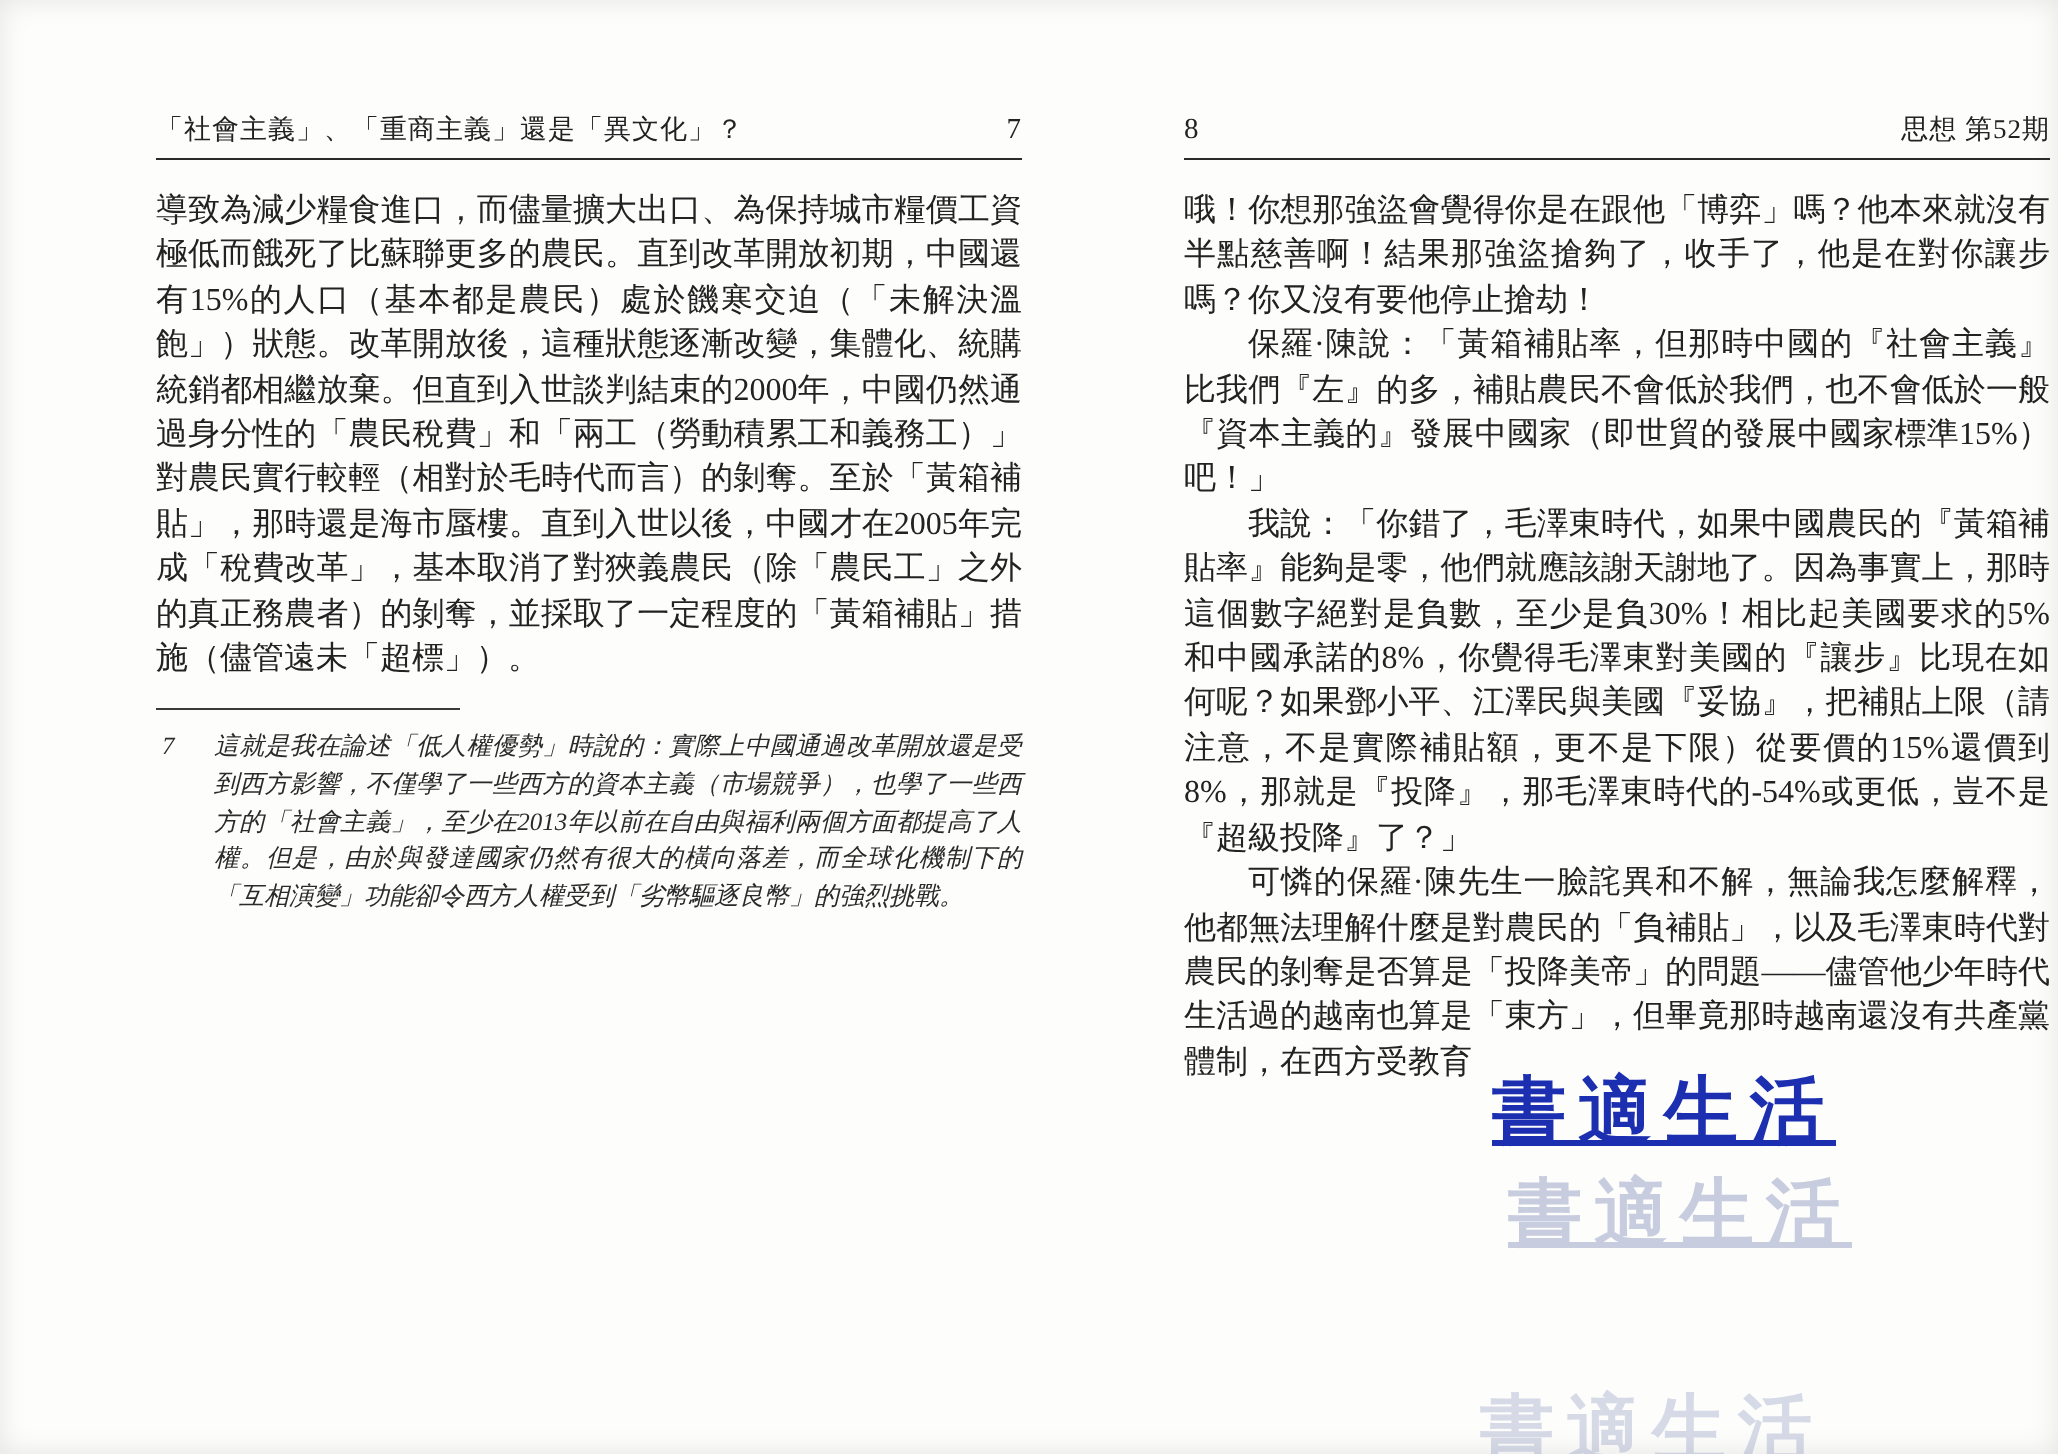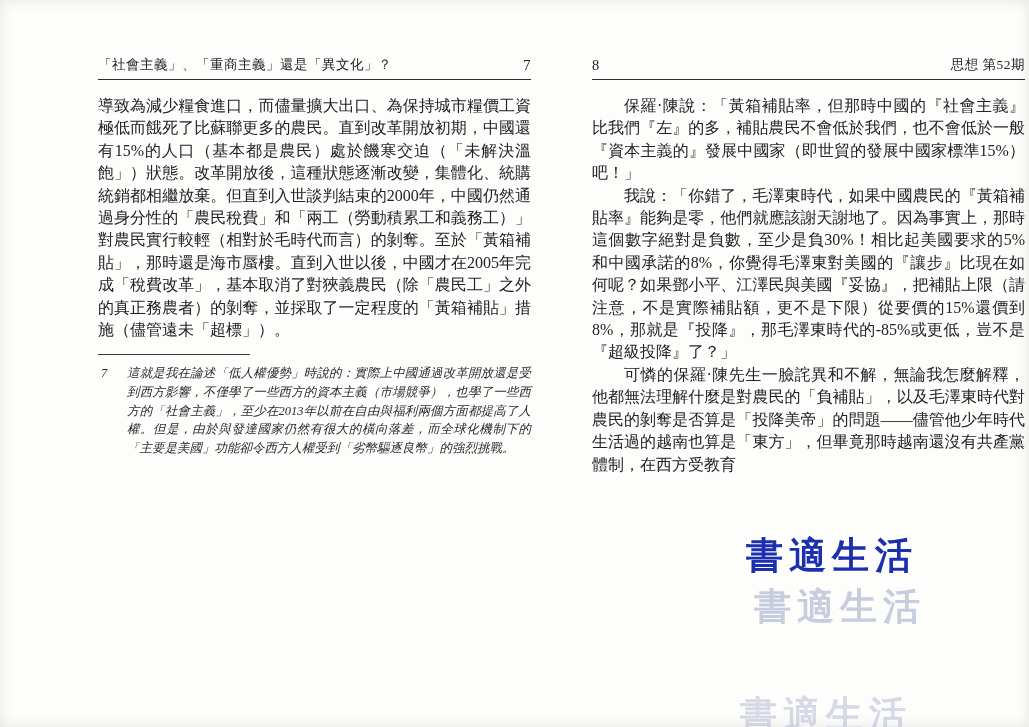--- a/index.html
+++ b/index.html
@@ -4,21 +4,21 @@
 <style>
   html,body { margin:0; padding:0; background:#ddd; }
   .canvas {
     position:relative; width:1029px; height:727px;
     background:#fdfdfc; overflow:hidden;
     font-family:"Liberation Serif","DejaVu Serif",serif;
     color:#222;
     box-shadow: inset 0 0 14px rgba(0,0,0,0.10);
   }
   .page { position:absolute; top:56px; width:433px; }
-  .page-left  { left:78px;margin-left:20px;  }
+  .page-left  { left:78px;  }
   .page-right { left:592px; }
   .page-header {
     display:flex; justify-content:space-between; align-items:flex-end;
     border-bottom:1.5px solid #2b2b2b; padding-bottom:5px;
     font-size:13.5px; letter-spacing:0.5px; color:#222;
   }
   .page-header .pgnum { font-size:14.5px; }
   .page-body {
     margin-top:15px; font-size:16px; line-height:22.4px;
     text-align:justify; text-justify:inter-ideograph;
@@ -31,20 +31,21 @@
     display:flex; font-size:12.5px; line-height:18.6px;
     font-style:italic; text-align:justify; color:#2a2a2a;
   }
   .fn-marker { flex:none; width:26px; padding-left:3px; }
   .fn-text { flex:1; }
   .watermark {
     position:absolute; white-space:nowrap; font-weight:bold;
     font-size:37px; letter-spacing:6px;
     font-family:"Liberation Serif","DejaVu Serif",serif;
     pointer-events:none;
+    text-decoration:underline;
   }
   .wm-main  { left:746px; top:531px; }
   .wm-ghost { left:754px; top:582px; opacity:0.42; }
   .wm-foot  { left:740px; top:690px; opacity:0.30; }
 </style>
 </head>
 <body>
 
 <div class="canvas">
 
@@ -52,32 +53,33 @@
     <div class="page-header">
       <span>「社會主義」、「重商主義」還是「異文化」？</span>
       <span class="pgnum">7</span>
     </div>
     <div class="page-body">
       <p>導致為減少糧食進口，而儘量擴大出口、為保持城市糧價工資極低而餓死了比蘇聯更多的農民。直到改革開放初期，中國還有15%的人口（基本都是農民）處於饑寒交迫（「未解決溫飽」）狀態。改革開放後，這種狀態逐漸改變，集體化、統購統銷都相繼放棄。但直到入世談判結束的2000年，中國仍然通過身分性的「農民稅費」和「兩工（勞動積累工和義務工）」對農民實行較輕（相對於毛時代而言）的剝奪。至於「黃箱補貼」，那時還是海市蜃樓。直到入世以後，中國才在2005年完成「稅費改革」，基本取消了對狹義農民（除「農民工」之外的真正務農者）的剝奪，並採取了一定程度的「黃箱補貼」措施（儘管遠未「超標」）。</p>
     </div>
     <hr class="fn-sep">
     <div class="footnote">
       <span class="fn-marker">7</span>
-      <span class="fn-text">這就是我在論述「低人權優勢」時說的：實際上中國通過改革開放還是受到西方影響，不僅學了一些西方的資本主義（市場競爭），也學了一些西方的「社會主義」，至少在2013年以前在自由與福利兩個方面都提高了人權。但是，由於與發達國家仍然有很大的橫向落差，而全球化機制下的「主要是美國」功能卻令西方人權受到「劣幣驅逐良幣」的強烈挑戰。</span>
+      <span class="fn-text">這就是我在論述「低人權優勢」時說的：實際上中國通過改革開放還是受到西方影響，不僅學了一些西方的資本主義（市場競爭），也學了一些西方的「社會主義」，至少在2013年以前在自由與福利兩個方面都提高了人權。但是，由於與發達國家仍然有很大的橫向落差，而全球化機制下的「互相演變」功能卻令西方人權受到「劣幣驅逐良幣」的強烈挑戰。</span>
     </div>
   </div>
 
   <div class="page page-right">
     <div class="page-header">
       <span class="pgnum">8</span>
       <span>思想  第52期</span>
     </div>
     <div class="page-body">
+      <p>哦！你想那強盜會覺得你是在跟他「博弈」嗎？他本來就沒有半點慈善啊！結果那強盜搶夠了，收手了，他是在對你讓步嗎？你又沒有要他停止搶劫！</p>
       <p class="indent">保羅·陳說：「黃箱補貼率，但那時中國的『社會主義』比我們『左』的多，補貼農民不會低於我們，也不會低於一般『資本主義的』發展中國家（即世貿的發展中國家標準15%）吧！」</p>
-      <p class="indent">我說：「你錯了，毛澤東時代，如果中國農民的『黃箱補貼率』能夠是零，他們就應該謝天謝地了。因為事實上，那時這個數字絕對是負數，至少是負30%！相比起美國要求的5%和中國承諾的8%，你覺得毛澤東對美國的『讓步』比現在如何呢？如果鄧小平、江澤民與美國『妥協』，把補貼上限（請注意，不是實際補貼額，更不是下限）從要價的15%還價到8%，那就是『投降』，那毛澤東時代的-85%或更低，豈不是『超級投降』了？」</p>
+      <p class="indent">我說：「你錯了，毛澤東時代，如果中國農民的『黃箱補貼率』能夠是零，他們就應該謝天謝地了。因為事實上，那時這個數字絕對是負數，至少是負30%！相比起美國要求的5%和中國承諾的8%，你覺得毛澤東對美國的『讓步』比現在如何呢？如果鄧小平、江澤民與美國『妥協』，把補貼上限（請注意，不是實際補貼額，更不是下限）從要價的15%還價到8%，那就是『投降』，那毛澤東時代的-54%或更低，豈不是『超級投降』了？」</p>
       <p class="indent">可憐的保羅·陳先生一臉詫異和不解，無論我怎麼解釋，他都無法理解什麼是對農民的「負補貼」，以及毛澤東時代對農民的剝奪是否算是「投降美帝」的問題——儘管他少年時代生活過的越南也算是「東方」，但畢竟那時越南還沒有共產黨體制，在西方受教育</p>
     </div>
   </div>
 
   <div class="watermark wm-main" style="color: rgb(28, 47, 176);">書適生活</div>
   <div class="watermark wm-ghost" style="color: rgb(125, 137, 182);">書適生活</div>
   <div class="watermark wm-foot" style="color: rgb(125, 137, 182);">書適生活</div>
 
 </div>
 

